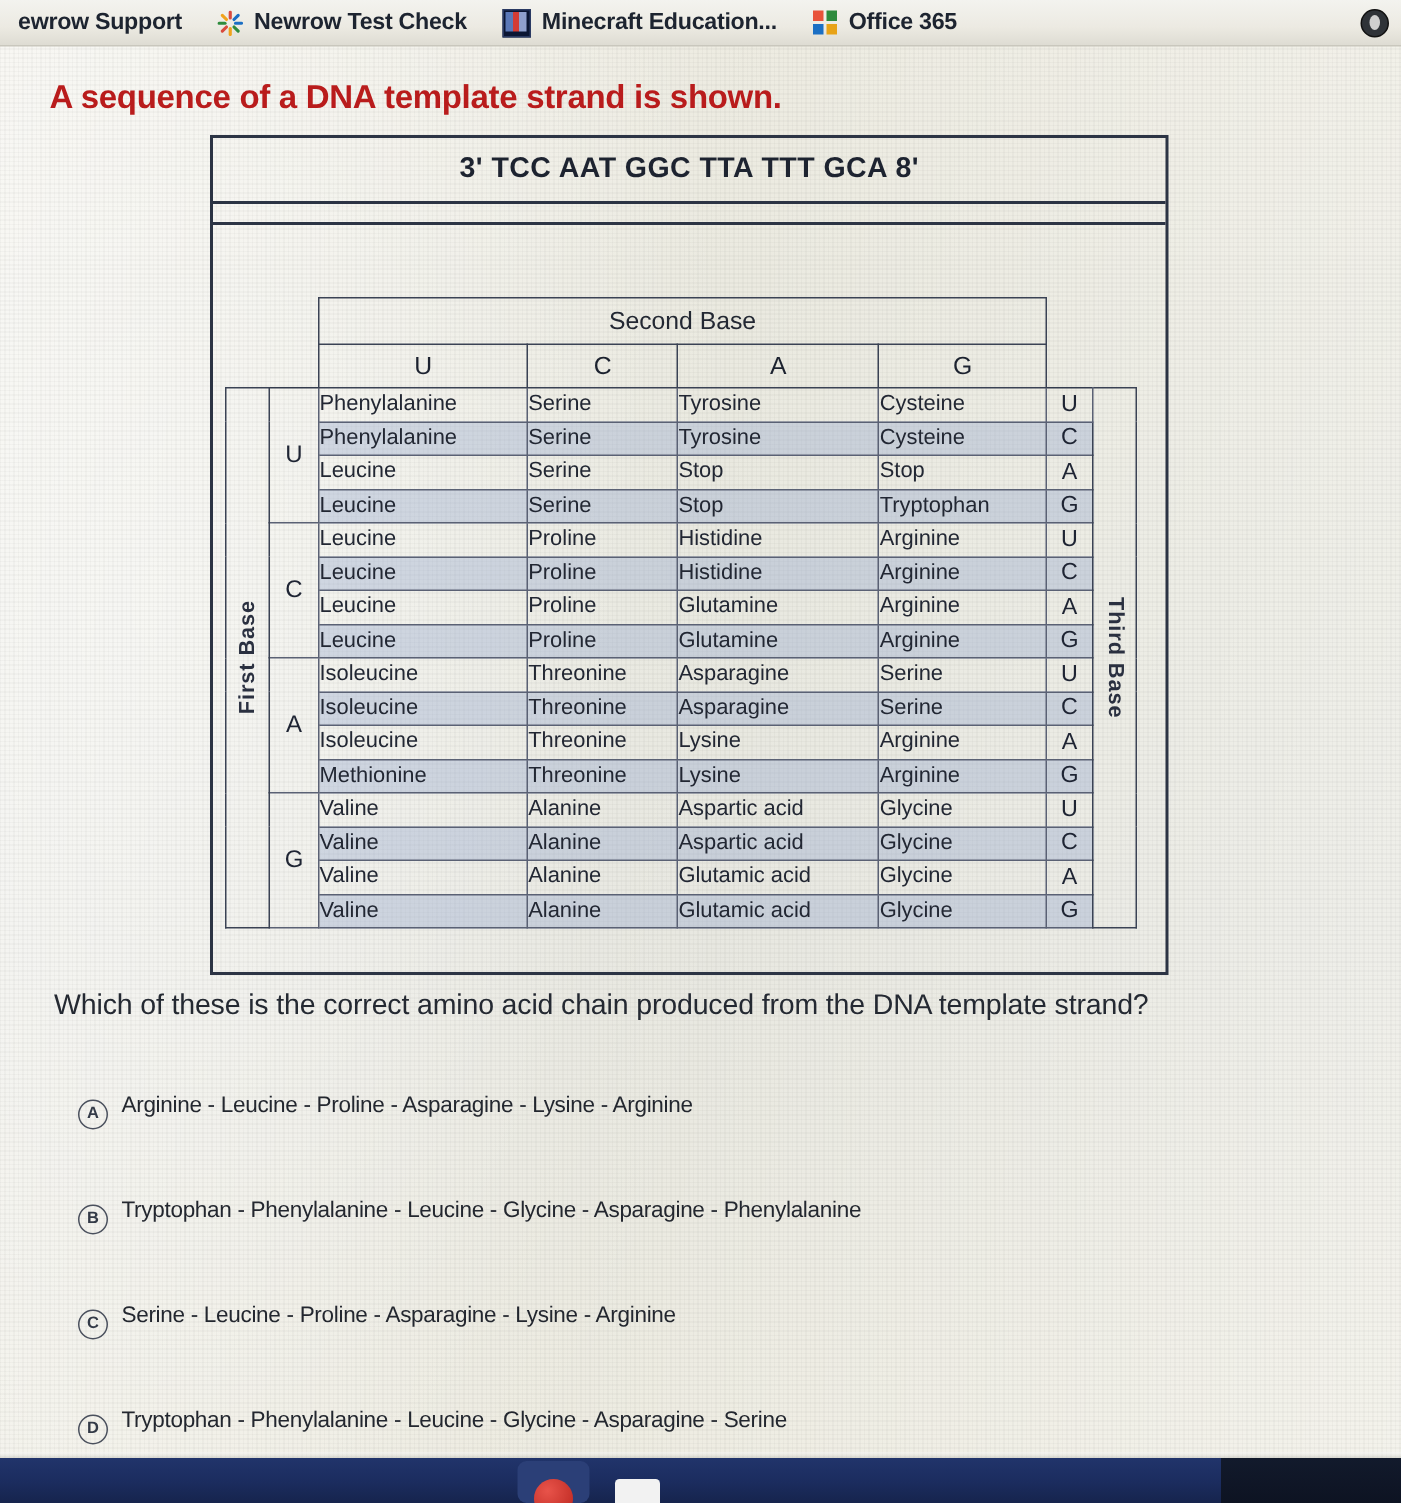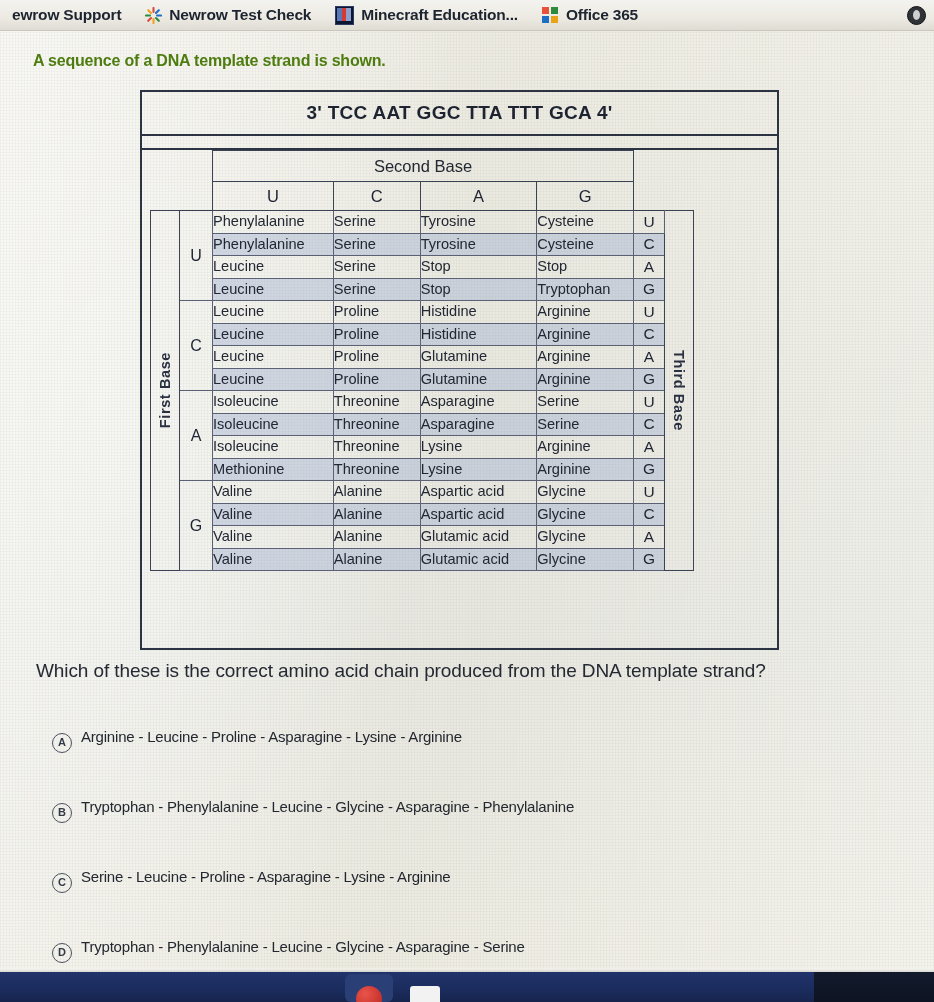--- a/index.html
+++ b/index.html
@@ -63,21 +63,21 @@
   .ico-ms .q1{left:0;top:0;background:#e8523a;}
   .ico-ms .q2{left:9px;top:0;background:#2e8b3d;}
   .ico-ms .q3{left:0;top:9px;background:#1b6fc4;}
   .ico-ms .q4{left:9px;top:9px;background:#e8a317;}
   .ico-prof{border-radius:50%;background:#2f3338;border:1.5px solid #111;}
   .ico-prof:after{content:"";position:absolute;left:4.5px;top:3px;width:7px;height:10px;border-radius:50%;background:#cfcfcf;}
 
   
   .stem{
     position:absolute;left:33px;top:52px;width:860px;
-    font-size:16px;font-weight:700;color:#4d7c0f;letter-spacing:-.2px;
+    font-size:22px;font-weight:700;color:#b91c1c;letter-spacing:-.2px;
     z-index:3;
   }
 
   
   .figure{
     position:absolute;left:140px;top:90px;width:635px;height:556px;
     border:2px solid #2c3444;
     background:transparent;
     z-index:3;
   }
@@ -89,24 +89,25 @@
   .gap-band{height:12px;border-bottom:2px solid #2c3444;}
   .chart-title{
     text-align:center;font-size:18px;font-weight:600;color:#232833;
     padding:10px 0 8px 0;letter-spacing:-.1px;
   }
 
   
   .chartwrap{position:relative;padding:0 14px 0 12px;}
   .codon-table{
     border-collapse:collapse;
-    width:544px;
+    width:608px;
     margin-left:-4px;
     font-size:14.6px;
     color:#222733;
+    margin-top:48px;
   }
   .codon-table td,.codon-table th{
     border:1px solid #5a6174;
     padding:0;
     font-weight:400;
   }
   .lbl-firstbase{
     width:28px;
     border:1.6px solid #3a4254 !important;
     background:transparent;
@@ -227,21 +228,21 @@
   <div class="bm" style="margin-left:auto;padding-right:8px;">
     <span class="ico ico-prof"></span>
   </div>
 </div>
 
 <div class="stem">A sequence of a DNA template strand is shown.</div>
 
 <div class="figure">
 
   <div class="seq-band">
-    <span class="seq-text">3' TCC AAT GGC TTA TTT GCA 4'</span>
+    <span class="seq-text">3' TCC AAT GGC TTA TTT GCA 8'</span>
   </div>
   <div class="gap-band"></div>
 
 
   <div class="chartwrap">
     <table class="codon-table">
       <tbody>
 
         <tr>
           <td class="nospace" rowspan="2" style="width:26px;"></td>

